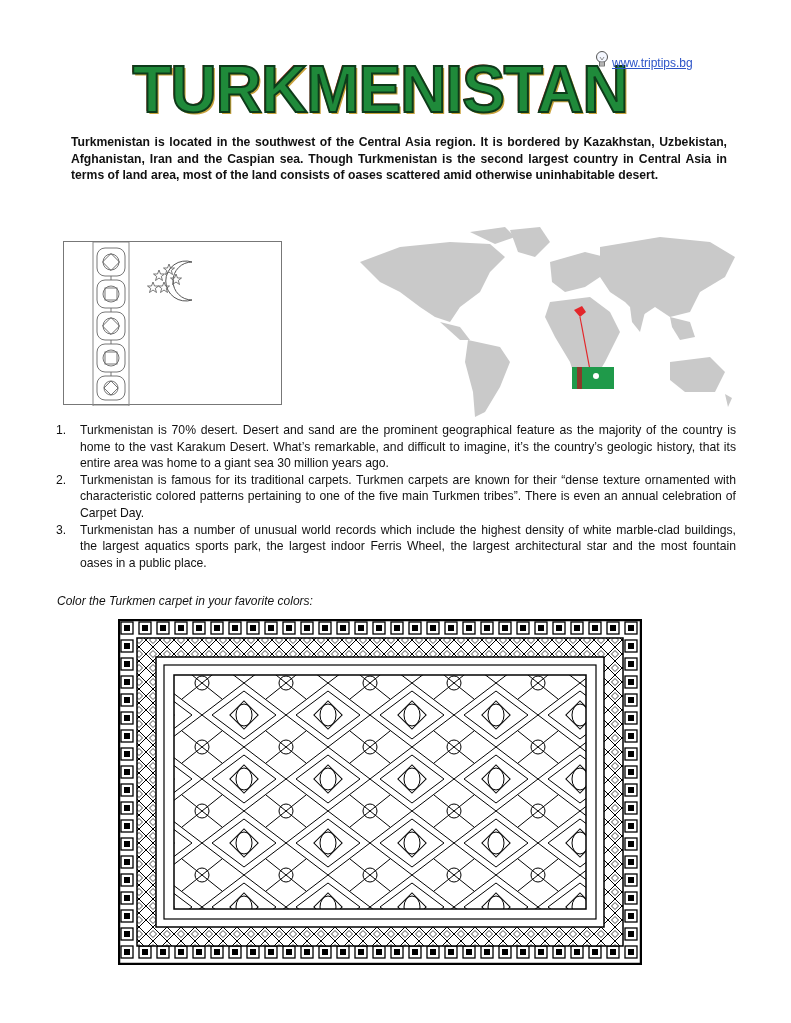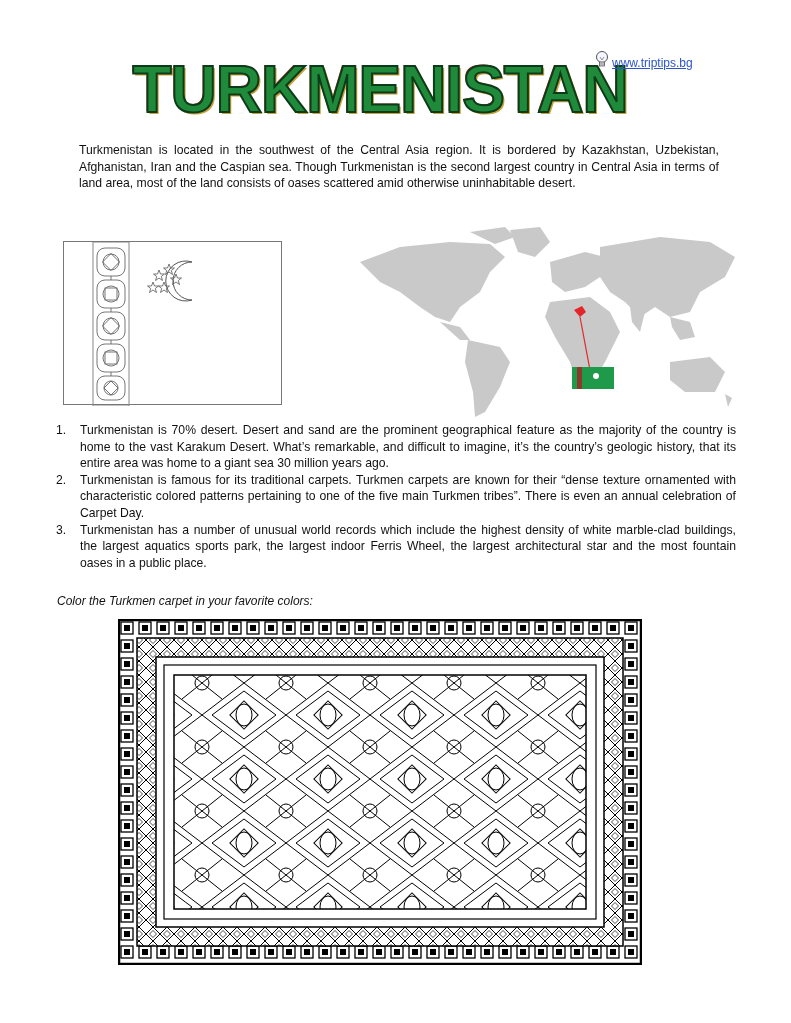--- a/index.html
+++ b/index.html
@@ -7,21 +7,21 @@
 
   .title { position:absolute; left:190px; top:54px; width:380px; height:70px; display:flex; align-items:center; justify-content:center; }
   .title-text { font-family:"Liberation Sans", sans-serif; font-weight:bold; font-size:64px; letter-spacing:-1px; color:#1f8a3a; line-height:1;
      -webkit-text-stroke:2px #0d3b1a; text-shadow: 2px 2px 0 #c9a23c, -1px -1px 0 #c22b2b; transform:scaleY(1.05); }
 
   .site-link { position:absolute; left:594px; top:50px; display:flex; align-items:flex-end; gap:2px; }
   .bulb-icon { width:16px; height:20px; }
   .site-link a { color:#2c54c8; text-decoration:underline; font-size:12px; }
 
   .intro { position:absolute; left:63px; top:126px; width:672px; font-size:12.2px; line-height:16.5px; text-align:justify; }
-  .intro p { margin:16px; }
+  .intro p { margin:8px;font-weight:bold; }
 
   .flag { position:absolute; left:63px; top:241px; width:219px; height:164px; border:1px solid #777; box-sizing:border-box; background:#fff; }
   .flag svg { position:absolute; left:0; top:0; }
 
   .map { position:absolute; left:340px; top:222px; width:400px; height:200px; }
 
   .facts { position:absolute; left:56px; top:422px; width:680px; font-size:12.2px; line-height:16.6px; margin:0; padding:0; list-style:none; }
   .facts li { position:relative; padding-left:24px; text-align:justify; }
   .facts .num { position:absolute; left:0; top:0; }
 

